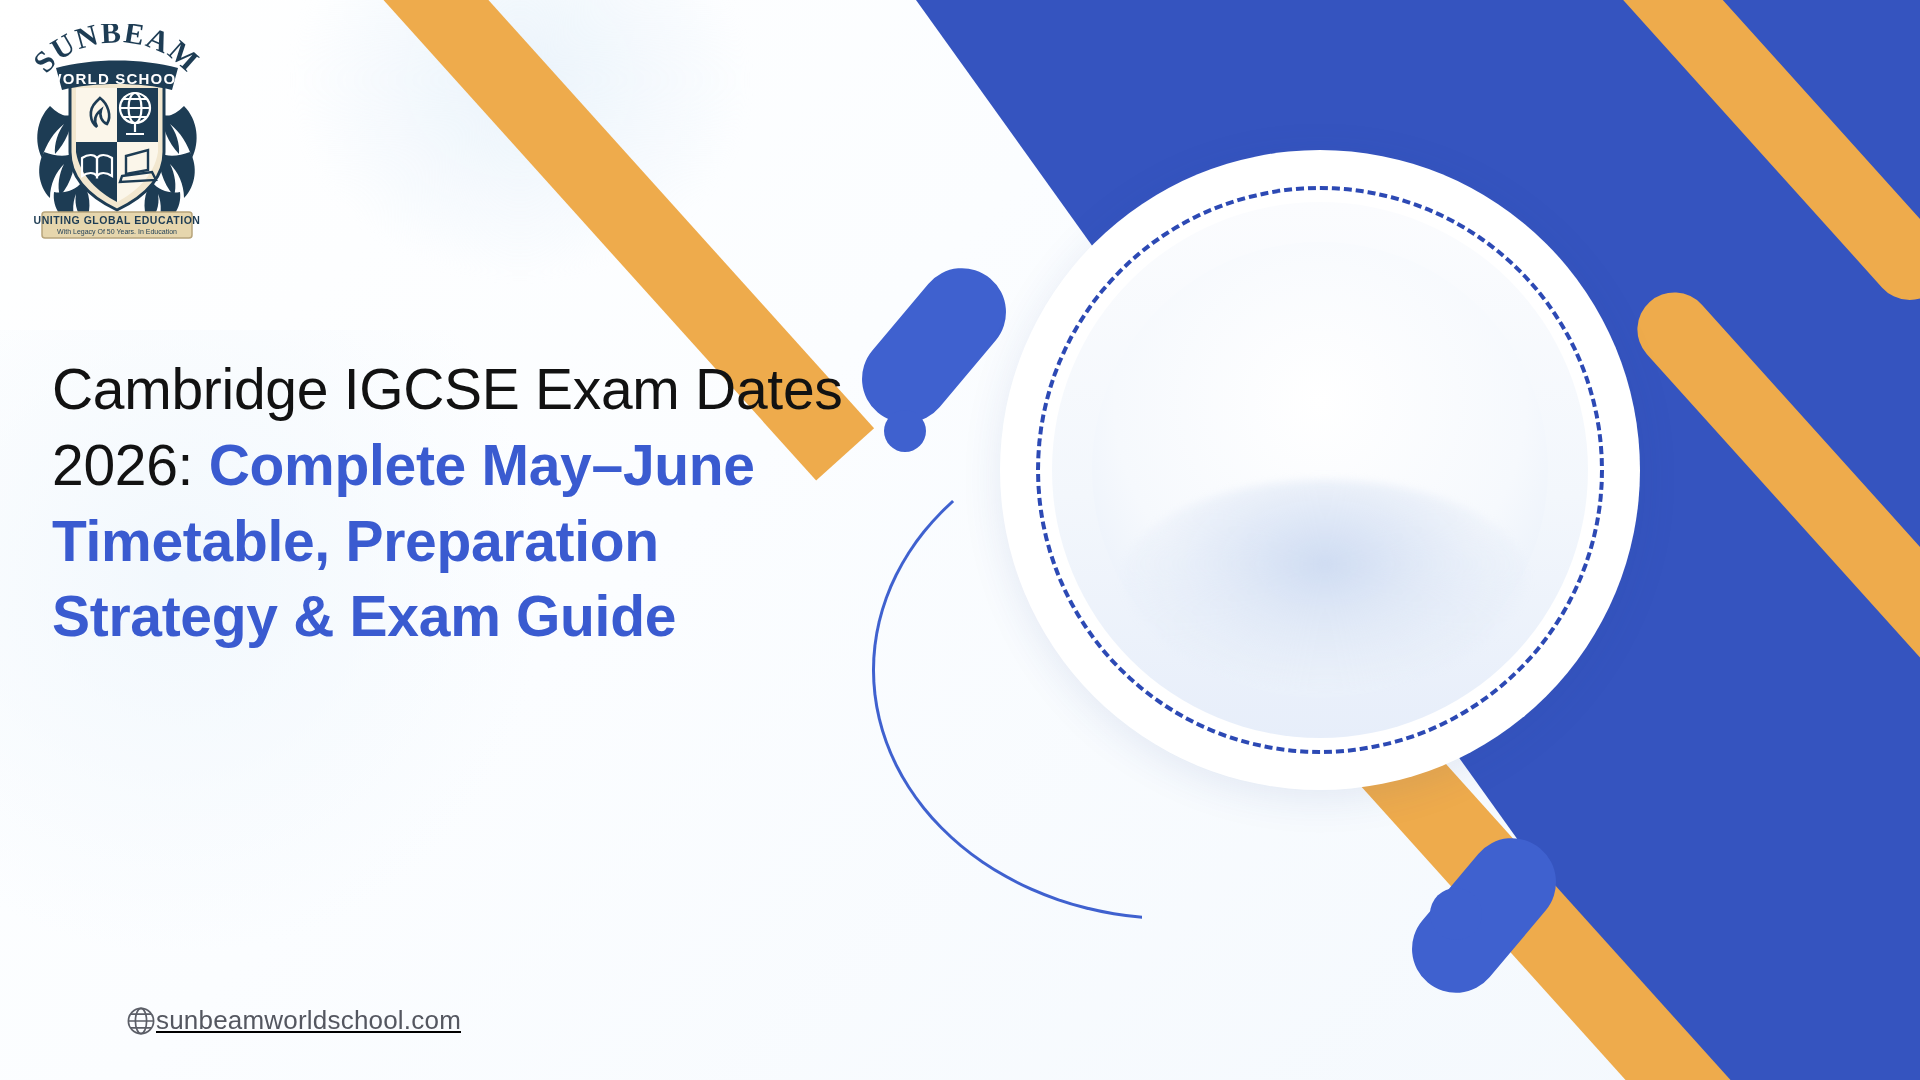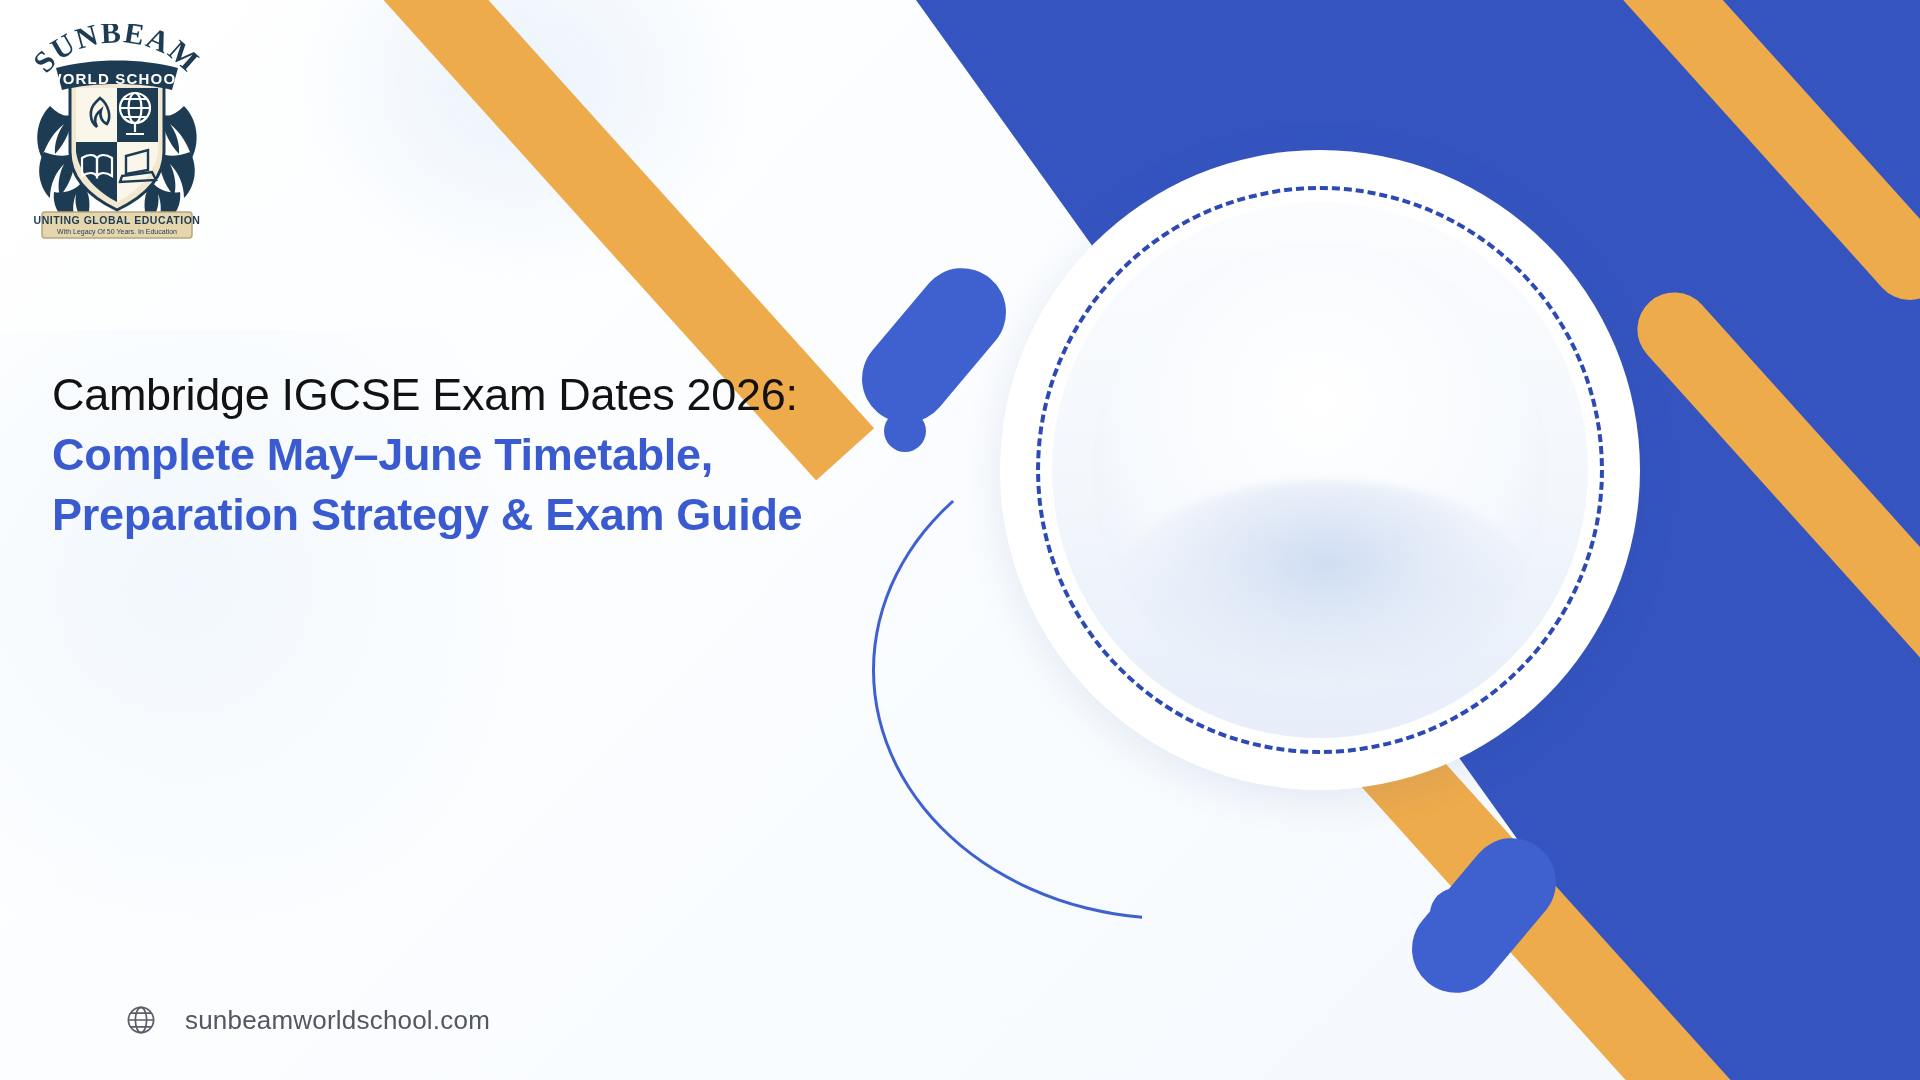--- a/index.html
+++ b/index.html
@@ -119,30 +119,30 @@
     border-right-color:transparent;
     clip-path:polygon(0 0, 45% 0, 45% 100%, 100% 100%, 100% 100%, 0 100%);
   }
 
   
   .logo { position:absolute; left:22px; top:24px; width:190px; height:218px; }
   .logo svg { width:100%; height:100%; display:block; }
 
   
   .headline {
-    position:absolute; left:52px; top:365px; width:830px;
-    font-size:45px; line-height:1.33; letter-spacing:-.3px;
+    position:absolute; left:52px; top:352px; width:830px;
+    font-size:57px; line-height:1.33; letter-spacing:-.3px;
     color:#121212; font-weight:400;
   }
   .headline .hl { color:#3a5bd0; font-weight:700; }
 
   
   .footer {
     position:absolute; left:126px; top:1005px;
-    display:flex; align-items:flex-start; gap:29px;
+    display:flex; align-items:flex-end; gap:0;text-decoration:underline;
   }
   .footer .globe { width:30px; height:30px; display:block; }
   .footer .url {
     font-size:26px; color:#545760; letter-spacing:.2px;
   }
 </style>
 </head>
 <body>
 
 <div id="poster">

